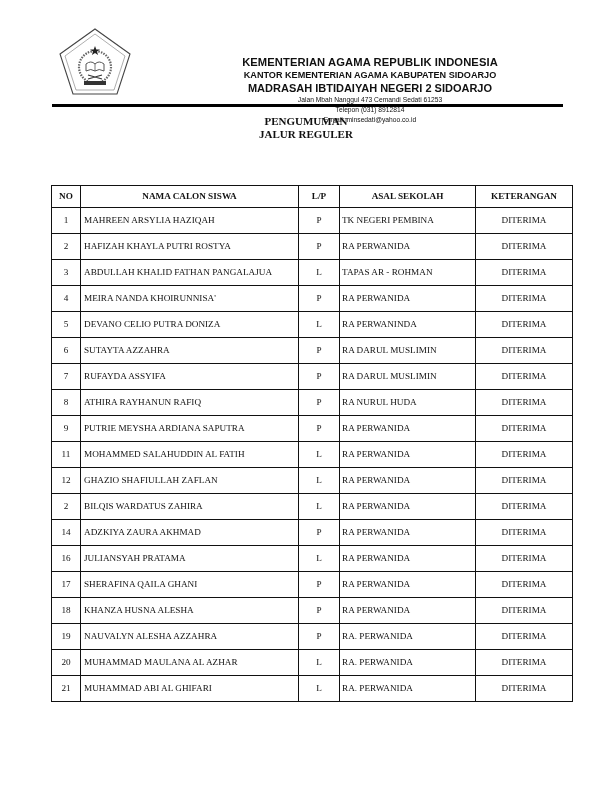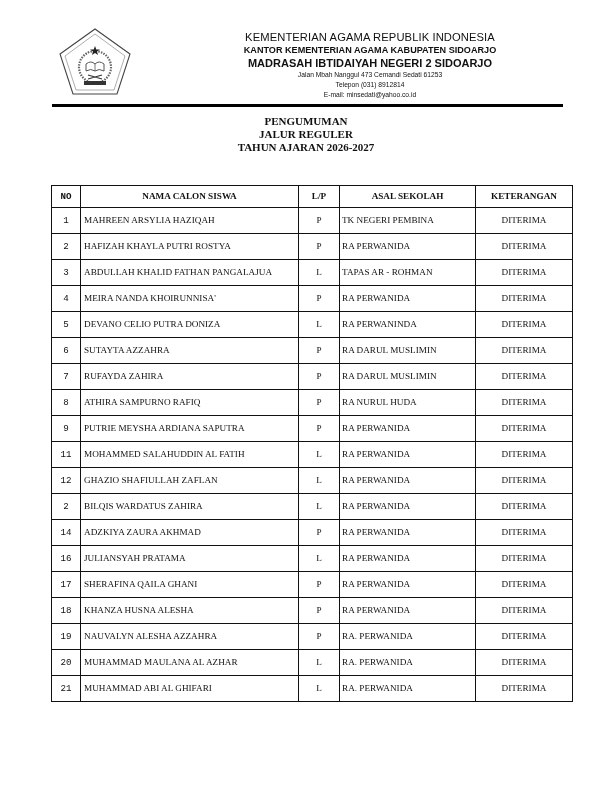--- a/index.html
+++ b/index.html
@@ -1,30 +1,30 @@
 <!DOCTYPE html>
 <html><head>
 <meta charset="utf-8">
 <style>
   html, body { margin: 0; padding: 0; background: #ffffff; }
   body { width: 612px; height: 792px; position: relative; overflow: hidden; color: #111; }
   .logo { position: absolute; left: 58px; top: 27px; width: 74px; height: 70px; }
   .letterhead { position: absolute; left: 170px; top: 30px; width: 400px; text-align: center; font-family: "Liberation Sans", sans-serif; }
-  .lh1 { font-size: 11.2px; font-weight: normal; line-height: 14px; letter-spacing: 0.1px; }
+  .lh1 { font-size: 11.2px; font-weight: bold; line-height: 14px; letter-spacing: 0.1px; margin-top: 25px; }
   .lh2 { font-size: 9.1px; font-weight: bold; line-height: 12.5px; }
   .lh3 { font-size: 11px; font-weight: bold; line-height: 12.5px; }
   .lh4 { font-size: 6.7px; line-height: 10px; margin-top: 1px; }
   .lh5 { font-size: 6.7px; line-height: 10px; }
   .lh6 { font-size: 6.7px; line-height: 10px; }
   .rule { position: absolute; left: 52px; top: 104px; width: 511px; height: 2.5px; background: #000; }
   .title-block { position: absolute; left: 100px; top: 115px; width: 412px; text-align: center; font-family: "Liberation Serif", serif; font-weight: bold; font-size: 11px; line-height: 12.8px; }
   table.list { position: absolute; left: 51px; top: 185px; border-collapse: collapse; font-family: "Liberation Serif", serif; font-size: 9.2px; }
   table.list th, table.list td { border: 1.6px solid #111; padding: 0; height: 25px; vertical-align: middle; }
   table.list th { height: 20.5px; font-weight: bold; text-align: center; font-size: 9.2px; }
-  .c-no { width: 28px; text-align: center; font-family: Liberation Mono, monospace; }
+  .c-no { width: 28px; text-align: center; }
   .c-name { width: 214px; text-align: left; padding-left: 3px !important; }
   .c-lp { width: 40px; text-align: center; }
   .c-asal { width: 133px; text-align: left; padding-left: 2px !important; margin-left: 8px; }
   .c-ket { width: 96px; text-align: center; }
   td.c-name { line-height: 11px; }
 </style>
 </head>
 <body>
 
 <svg class="logo" viewBox="0 0 74 70">
@@ -45,21 +45,20 @@
   <div class="lh4">Jalan Mbah Nanggul 473 Cemandi Sedati 61253</div>
   <div class="lh5">Telepon (031) 8912814</div>
   <div class="lh6">E-mail: minsedati@yahoo.co.id</div>
 </div>
 
 <div class="rule"></div>
 
 <div class="title-block">
   <div>PENGUMUMAN</div>
   <div>JALUR REGULER</div>
-  <div>TAHUN AJARAN 2026-2027</div>
 </div>
 
 <table class="list">
   <thead>
     <tr>
       <th class="c-no">NO</th>
       <th class="c-name" style="text-align:center;padding-left:0 !important">NAMA CALON SISWA</th>
       <th class="c-lp">L/P</th>
       <th class="c-asal" style="text-align:center;padding-left:0 !important">ASAL SEKOLAH</th>
       <th class="c-ket">KETERANGAN</th>
@@ -103,28 +102,28 @@
       </tr>
       <tr>
         <td class="c-no">6</td>
         <td class="c-name">SUTAYTA AZZAHRA</td>
         <td class="c-lp">P</td>
         <td class="c-asal">RA DARUL MUSLIMIN</td>
         <td class="c-ket">DITERIMA</td>
       </tr>
       <tr>
         <td class="c-no">7</td>
-        <td class="c-name">RUFAYDA ZAHIRA</td>
+        <td class="c-name">RUFAYDA ASSYIFA</td>
         <td class="c-lp">P</td>
         <td class="c-asal">RA DARUL MUSLIMIN</td>
         <td class="c-ket">DITERIMA</td>
       </tr>
       <tr>
         <td class="c-no">8</td>
-        <td class="c-name">ATHIRA SAMPURNO RAFIQ</td>
+        <td class="c-name">ATHIRA RAYHANUN RAFIQ</td>
         <td class="c-lp">P</td>
         <td class="c-asal">RA NURUL HUDA</td>
         <td class="c-ket">DITERIMA</td>
       </tr>
       <tr>
         <td class="c-no">9</td>
         <td class="c-name">PUTRIE MEYSHA ARDIANA SAPUTRA</td>
         <td class="c-lp">P</td>
         <td class="c-asal">RA PERWANIDA</td>
         <td class="c-ket">DITERIMA</td>

